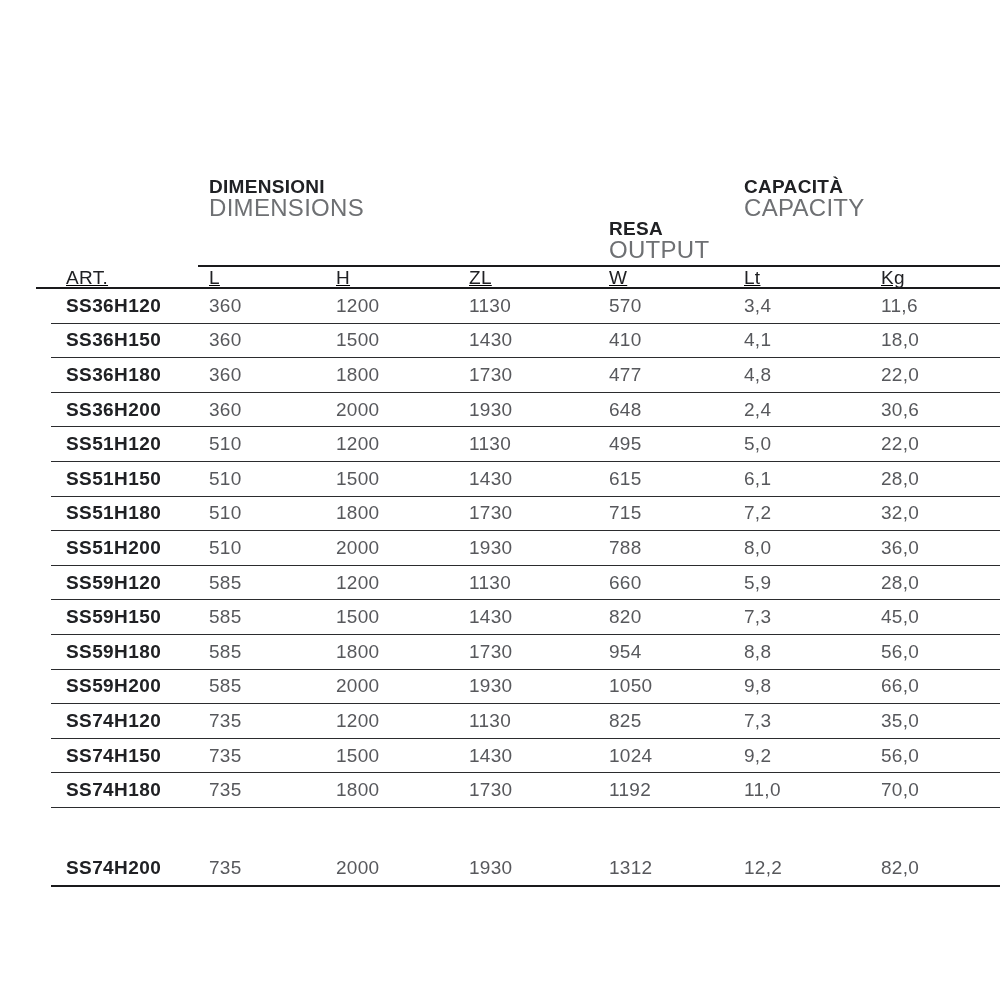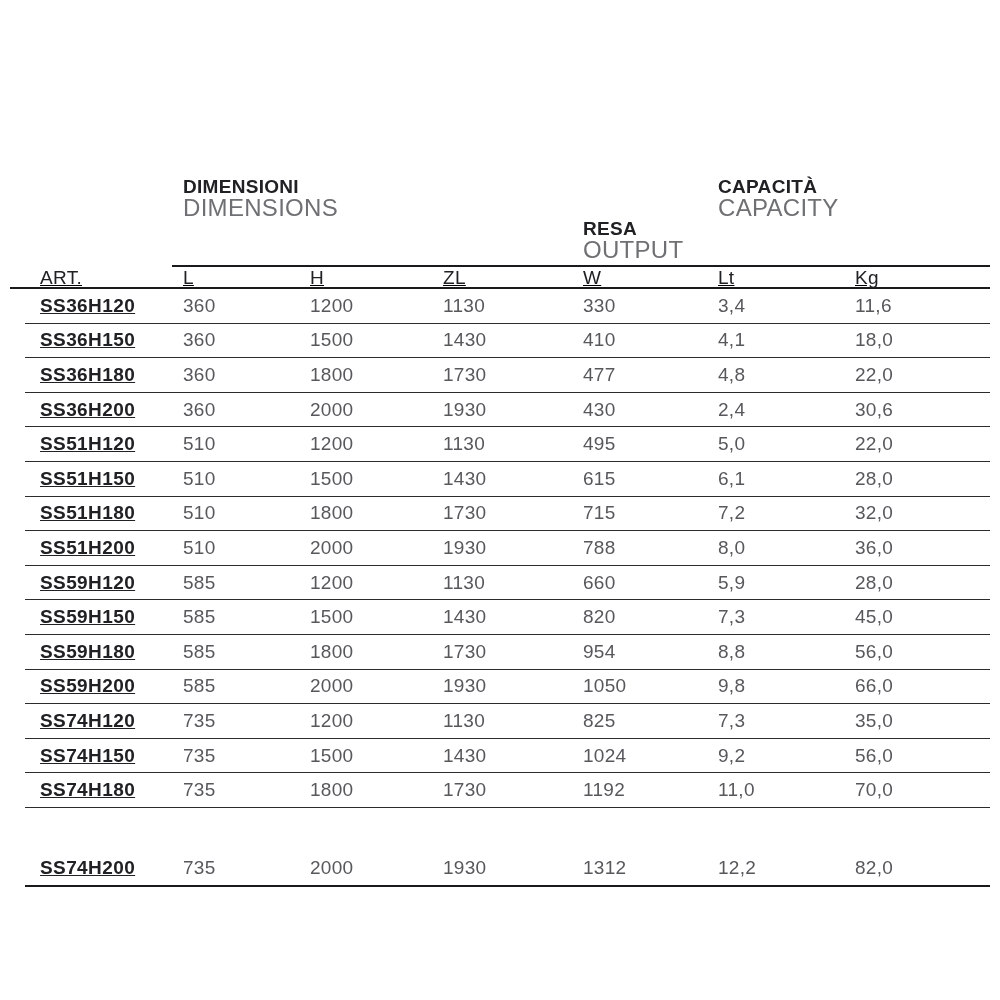--- a/index.html
+++ b/index.html
@@ -9,21 +9,21 @@
     --line:#2b2c2e;
     --line-strong:#1a1a1c;
   }
   *{box-sizing:border-box;}
   html,body{margin:0;padding:0;}
   body{
     width:1000px;height:1000px;background:#ffffff;position:relative;
     font-family:"Liberation Sans", sans-serif;
     -webkit-font-smoothing:antialiased;
   }
-  .table-wrap{position:absolute;left:0;top:176px;width:1000px;}
+  .table-wrap{position:absolute;left:0;top:176px;width:1000px;padding-left:26px;}
   .grid-row{
     display:grid;
     grid-template-columns:143px 127px 133px 140px 135px 137px 1fr;
     align-items:center;
   }
   
   .group-row{
     margin-left:25px;padding-left:15px;width:965px;
     align-items:end;min-height:44px;
   }
@@ -47,21 +47,21 @@
     text-decoration:underline;
   }
   .cell{white-space:nowrap;font-size:19px;letter-spacing:0.3px;}
   .colhead{color:var(--text-dark);font-weight:400;}
   
   .data-row{
     margin-left:25px;padding-left:15px;width:965px;
     height:34.6px;border-bottom:1.5px solid var(--line);
   }
   .data-row:last-child{border-bottom:2px solid var(--line-strong);margin-top:44px;}
-  .art-code{color:var(--text-dark);font-weight:700;letter-spacing:0.4px;text-decoration:underline;}
+  .art-code{color:var(--text-dark);font-weight:700;letter-spacing:0.4px;}
   .value{color:var(--text-gray);font-weight:400;}
 </style>
 </head>
 <body>
 
 <div class="table-wrap">
 
   <div class="grid-row group-row">
     <div class="cell"></div>
     <div class="group-cell" style="grid-column:2 / span 3">
@@ -89,21 +89,21 @@
       <div class="cell colhead">Lt</div>
       <div class="cell colhead">Kg</div>
     </div>
 
   <div>
       <div class="grid-row data-row">
         <div class="cell art-code">SS36H120</div>
         <div class="cell value">360</div>
         <div class="cell value">1200</div>
         <div class="cell value">1130</div>
-        <div class="cell value">330</div>
+        <div class="cell value">570</div>
         <div class="cell value">3,4</div>
         <div class="cell value">11,6</div>
       </div>
       <div class="grid-row data-row">
         <div class="cell art-code">SS36H150</div>
         <div class="cell value">360</div>
         <div class="cell value">1500</div>
         <div class="cell value">1430</div>
         <div class="cell value">410</div>
         <div class="cell value">4,1</div>
@@ -116,21 +116,21 @@
         <div class="cell value">1730</div>
         <div class="cell value">477</div>
         <div class="cell value">4,8</div>
         <div class="cell value">22,0</div>
       </div>
       <div class="grid-row data-row">
         <div class="cell art-code">SS36H200</div>
         <div class="cell value">360</div>
         <div class="cell value">2000</div>
         <div class="cell value">1930</div>
-        <div class="cell value">430</div>
+        <div class="cell value">648</div>
         <div class="cell value">2,4</div>
         <div class="cell value">30,6</div>
       </div>
       <div class="grid-row data-row">
         <div class="cell art-code">SS51H120</div>
         <div class="cell value">510</div>
         <div class="cell value">1200</div>
         <div class="cell value">1130</div>
         <div class="cell value">495</div>
         <div class="cell value">5,0</div>

